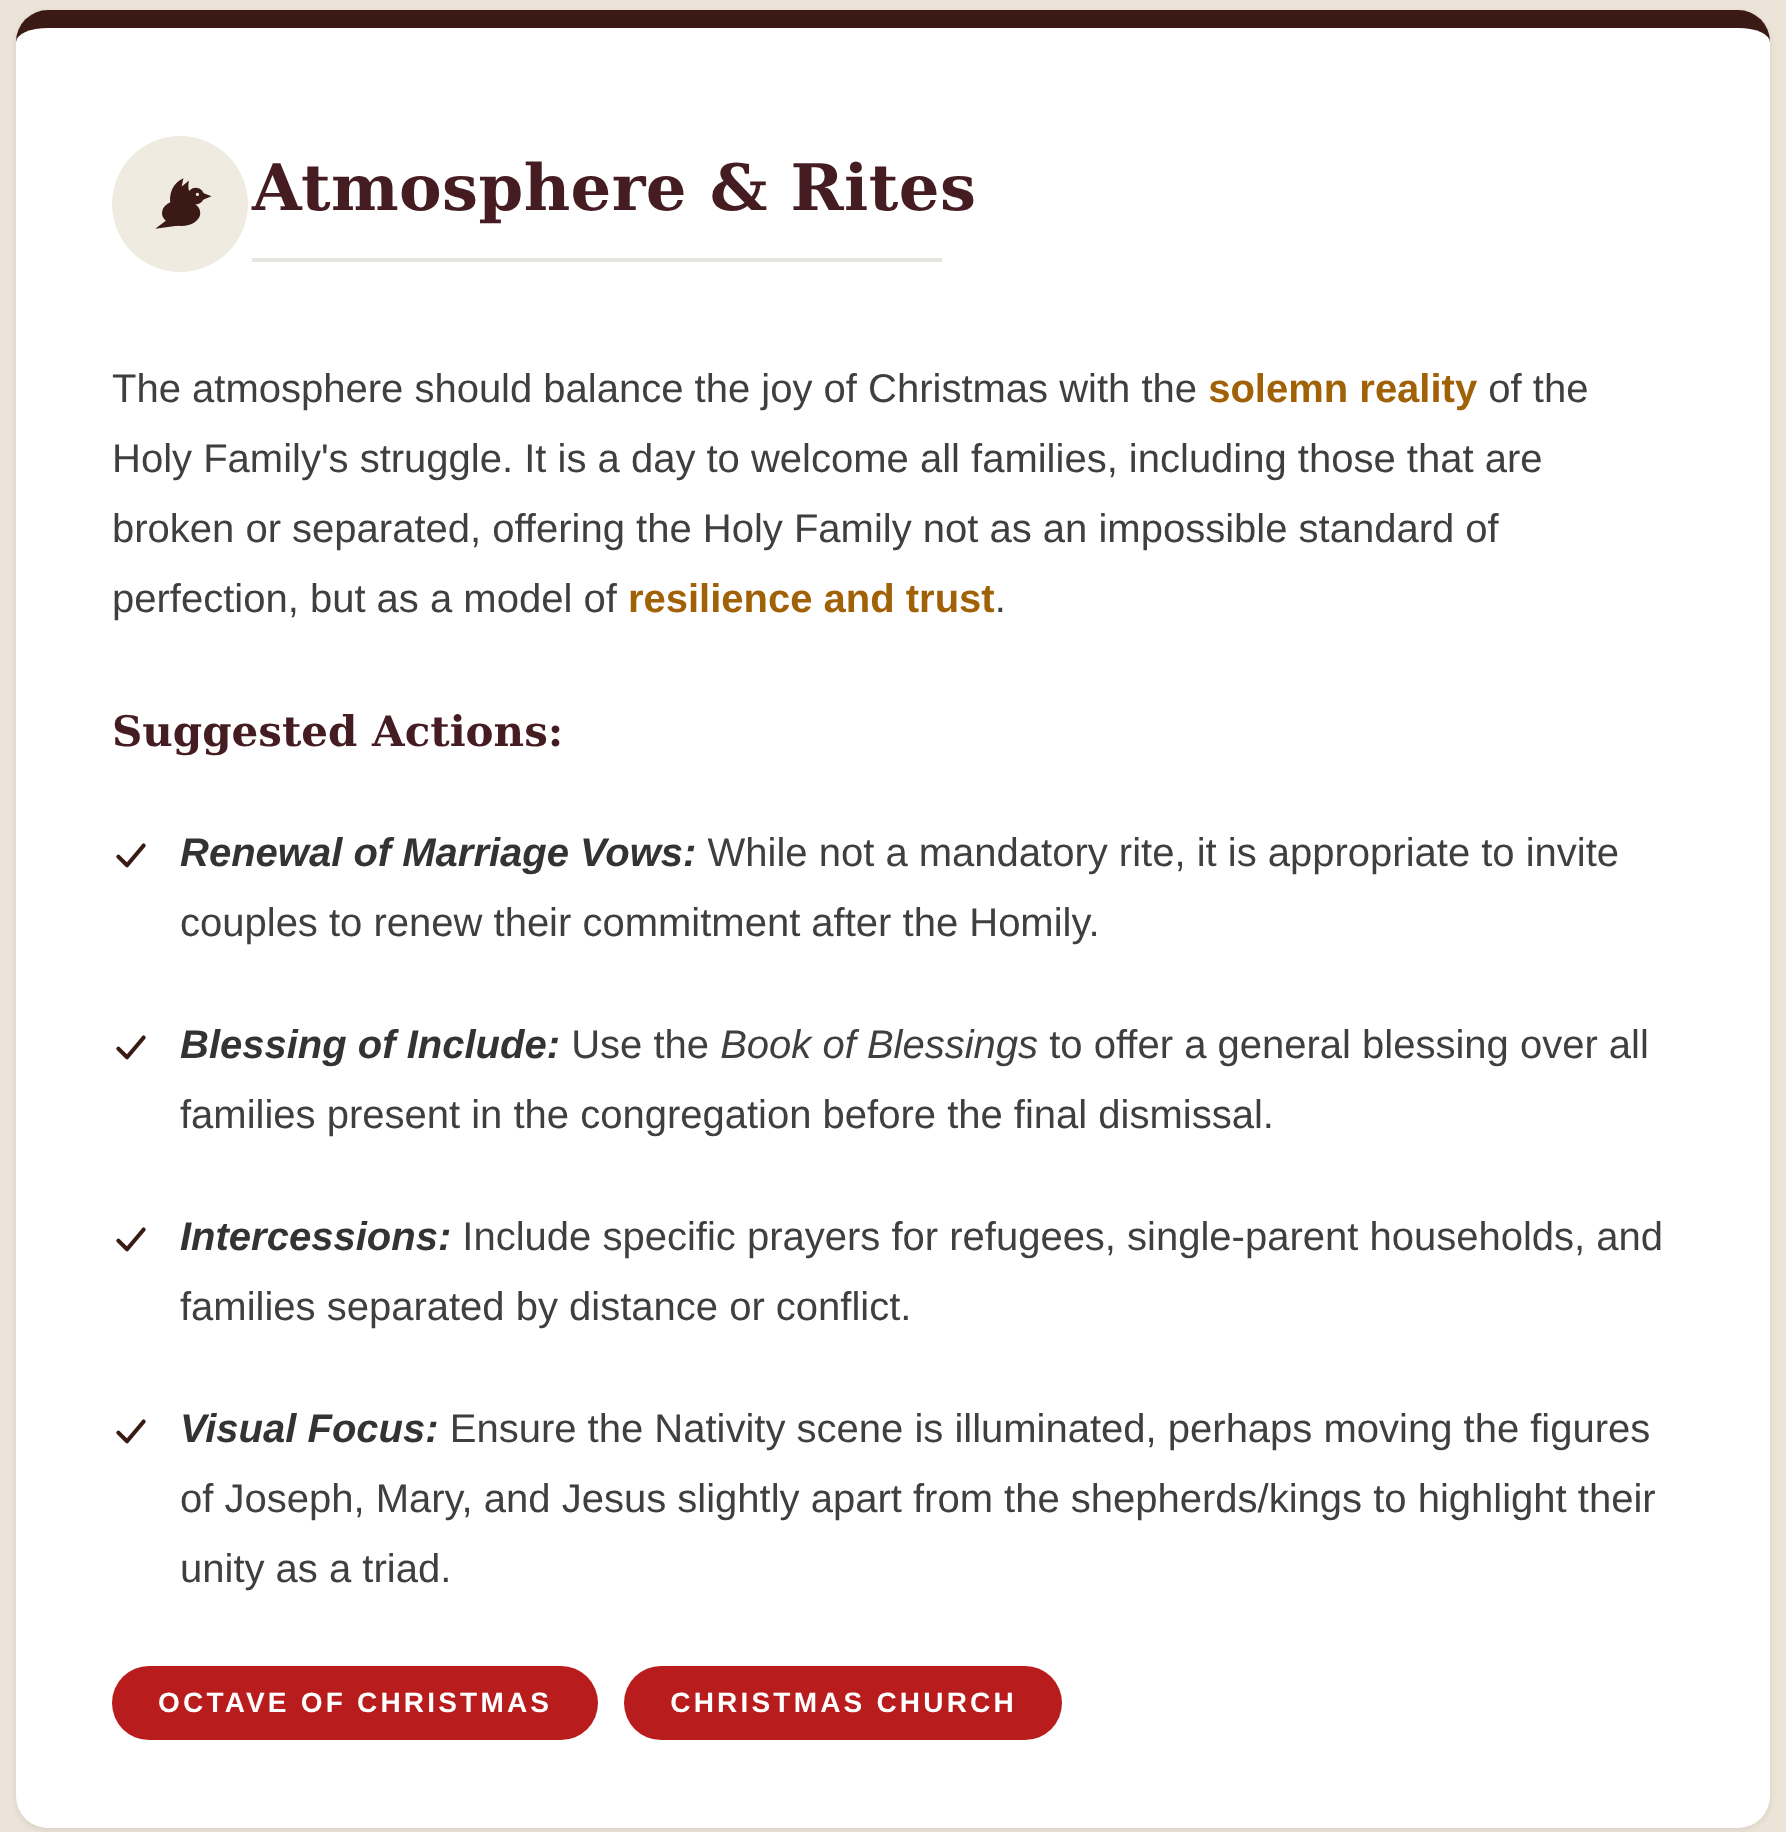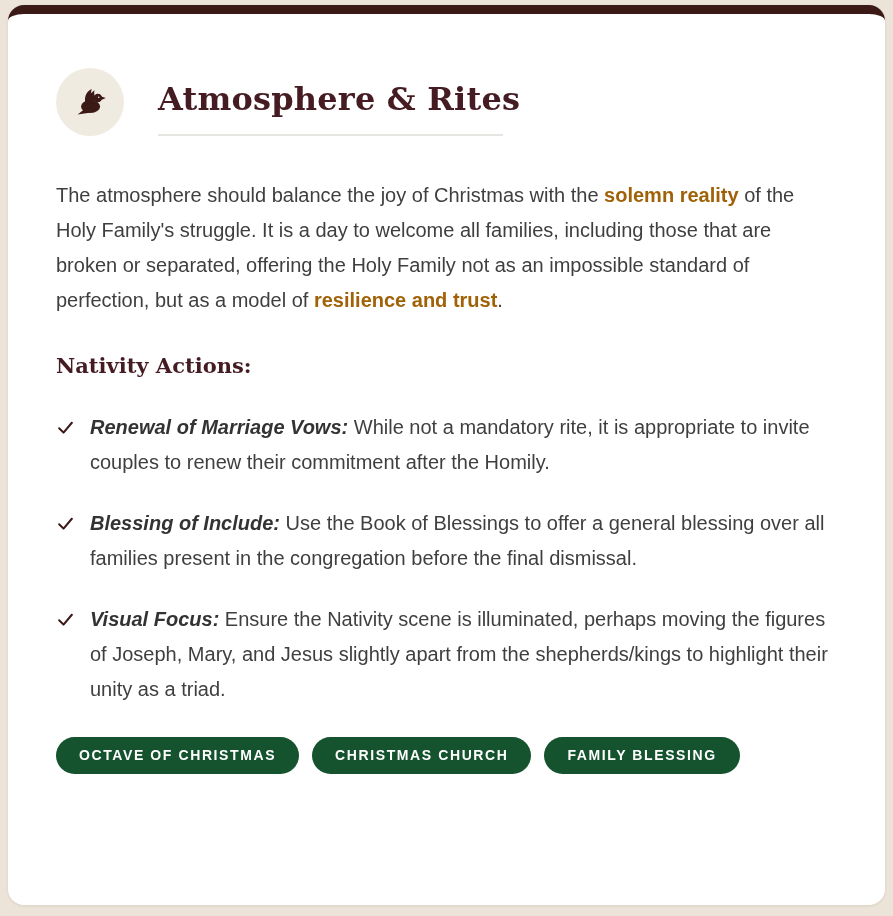--- a/index.html
+++ b/index.html
@@ -20,22 +20,22 @@
     border-top: 9px solid #3B1A16;
     border-radius: 16px;
     min-height: 100%;
     padding: 46px 48px 44px 48px;
     box-shadow: 0 1px 3px rgba(60, 40, 20, 0.10);
   }
 
   
   .card-header {
     display: flex;
-    align-items: flex-end;
-    gap: 34px;
+    align-items: center;
+    gap: 2px;
   }
 
   .icon-circle {
     width: 68px;
     height: 68px;
     border-radius: 50%;
     background: #F0EBE1;
     flex: 0 0 68px;
     display: flex;
     align-items: center;
@@ -66,21 +66,21 @@
   
   .intro {
     margin-top: 42px;
     font-size: 20px;
     line-height: 35px;
     color: #3F3F3F;
     max-width: 797px;
   }
 
   .seg-bold   { font-weight: 700; color: #a16207; }
-  .seg-italic { }
+  .seg-italic { font-style: italic; }
 
   
   h2.actions-heading {
     margin-top: 35px;
     font-family: "DejaVu Serif", "Liberation Serif", serif;
     font-weight: 700;
     font-size: 21px;
     color: #441C22;
   }
 
@@ -112,21 +112,21 @@
   .action-label { font-weight: 700; color: #333333; font-style: italic; }
 
   
   .tags-row {
     margin-top: 30px;
     display: flex;
     gap: 13px;
   }
 
   .tag-pill {
-    background: #14532d;
+    background: #b91c1c;
     color: #FFFFFF;
     border-radius: 999px;
     padding: 10px 23px 11px 23px;
     font-size: 14px;
     font-weight: 600;
     letter-spacing: 1.6px;
     white-space: nowrap;
   }
 </style>
 </head>
@@ -148,21 +148,21 @@
       </svg>
     </div>
     <div class="title-block">
       <h1 class="page-title">Atmosphere &amp; Rites</h1>
       <div class="title-divider"></div>
     </div>
   </div>
 
   <p class="intro"><span class="seg-normal">The atmosphere should balance the joy of Christmas with the </span><span class="seg-bold">solemn reality</span><span class="seg-normal"> of the Holy Family's struggle. It is a day to welcome all families, including those that are broken or separated, offering the Holy Family not as an impossible standard of perfection, but as a model of </span><span class="seg-bold">resilience and trust</span><span class="seg-normal">.</span></p>
 
-  <h2 class="actions-heading">Nativity Actions:</h2>
+  <h2 class="actions-heading">Suggested Actions:</h2>
 
   <ul class="actions-list">
   <li class="action-item">
     <span class="check-icon">
       <svg viewBox="0 0 24 24" fill="none" stroke="#3B1A16" stroke-width="2.6" stroke-linecap="round" stroke-linejoin="round">
         <polyline points="4,13 9.5,18.5 20,6"></polyline>
       </svg>
     </span>
     <span class="action-text">
       <span class="action-label">Renewal of Marriage Vows:</span><span class="action-body"><span class="seg-normal"> While not a mandatory rite, it is appropriate to invite couples to renew their commitment after the Homily.</span></span>
@@ -173,34 +173,43 @@
     <span class="check-icon">
       <svg viewBox="0 0 24 24" fill="none" stroke="#3B1A16" stroke-width="2.6" stroke-linecap="round" stroke-linejoin="round">
         <polyline points="4,13 9.5,18.5 20,6"></polyline>
       </svg>
     </span>
     <span class="action-text">
       <span class="action-label">Blessing of Include:</span><span class="action-body"><span class="seg-normal"> Use the </span><span class="seg-italic">Book of Blessings</span><span class="seg-normal"> to offer a general blessing over all families present in the congregation before the final dismissal.</span></span>
     </span>
   </li>
 
+  <li class="action-item">
+    <span class="check-icon">
+      <svg viewBox="0 0 24 24" fill="none" stroke="#3B1A16" stroke-width="2.6" stroke-linecap="round" stroke-linejoin="round">
+        <polyline points="4,13 9.5,18.5 20,6"></polyline>
+      </svg>
+    </span>
+    <span class="action-text">
+      <span class="action-label">Intercessions:</span><span class="action-body"><span class="seg-normal"> Include specific prayers for refugees, single-parent households, and families separated by distance or conflict.</span></span>
+    </span>
+  </li>
 
   <li class="action-item">
     <span class="check-icon">
       <svg viewBox="0 0 24 24" fill="none" stroke="#3B1A16" stroke-width="2.6" stroke-linecap="round" stroke-linejoin="round">
         <polyline points="4,13 9.5,18.5 20,6"></polyline>
       </svg>
     </span>
     <span class="action-text">
       <span class="action-label">Visual Focus:</span><span class="action-body"><span class="seg-normal"> Ensure the Nativity scene is illuminated, perhaps moving the figures of Joseph, Mary, and Jesus slightly apart from the shepherds/kings to highlight their unity as a triad.</span></span>
     </span>
   </li>
 </ul>
 
   <div class="tags-row">
   <span class="tag-pill">OCTAVE OF CHRISTMAS</span>
 
   <span class="tag-pill">CHRISTMAS CHURCH</span>
 
-  <span class="tag-pill">FAMILY BLESSING</span>
 </div>
 
 </div>
 
 </body></html>

